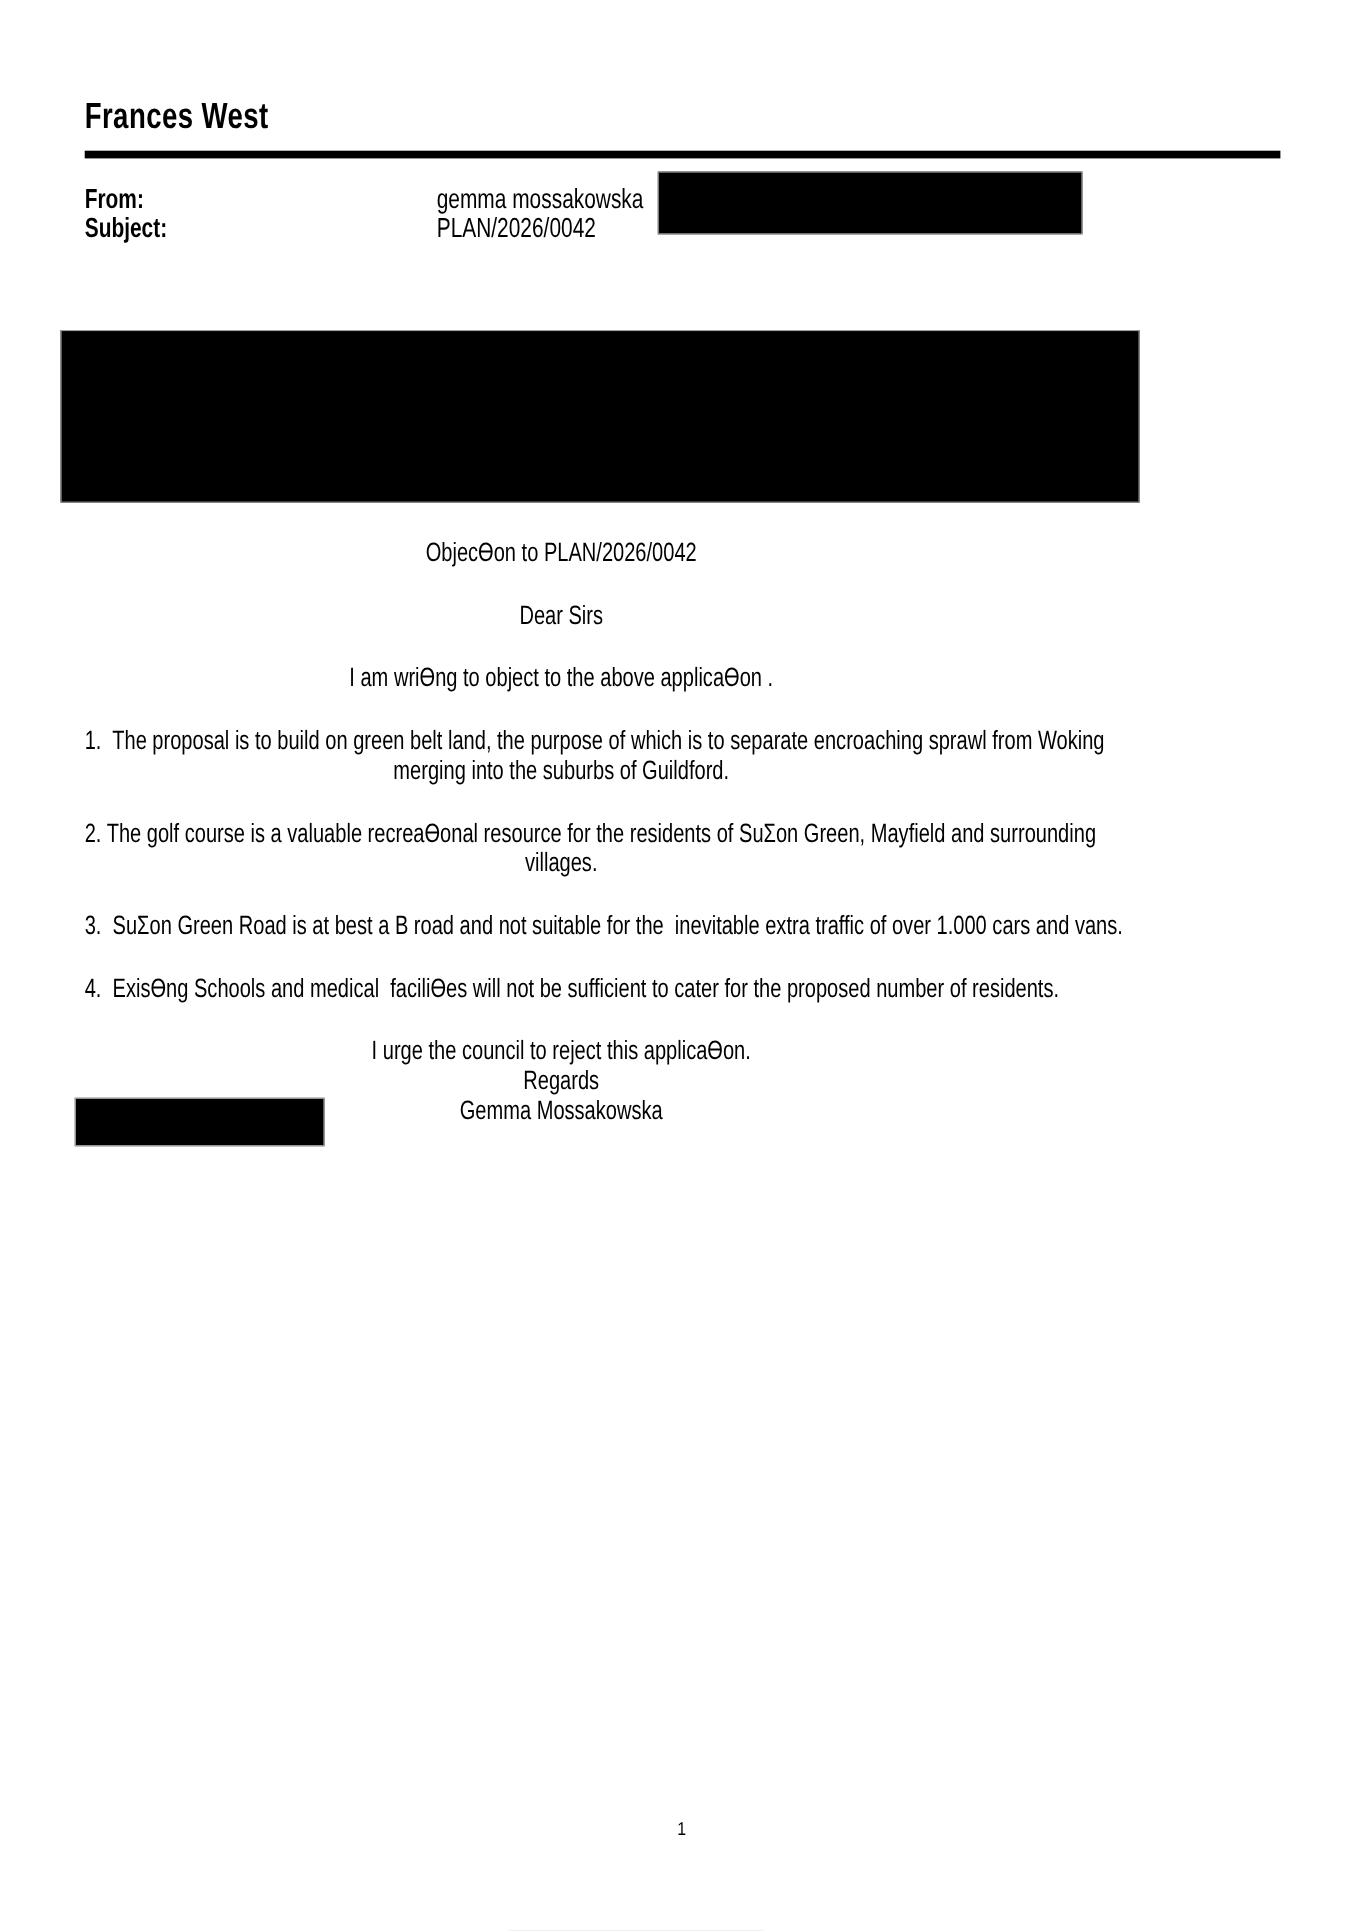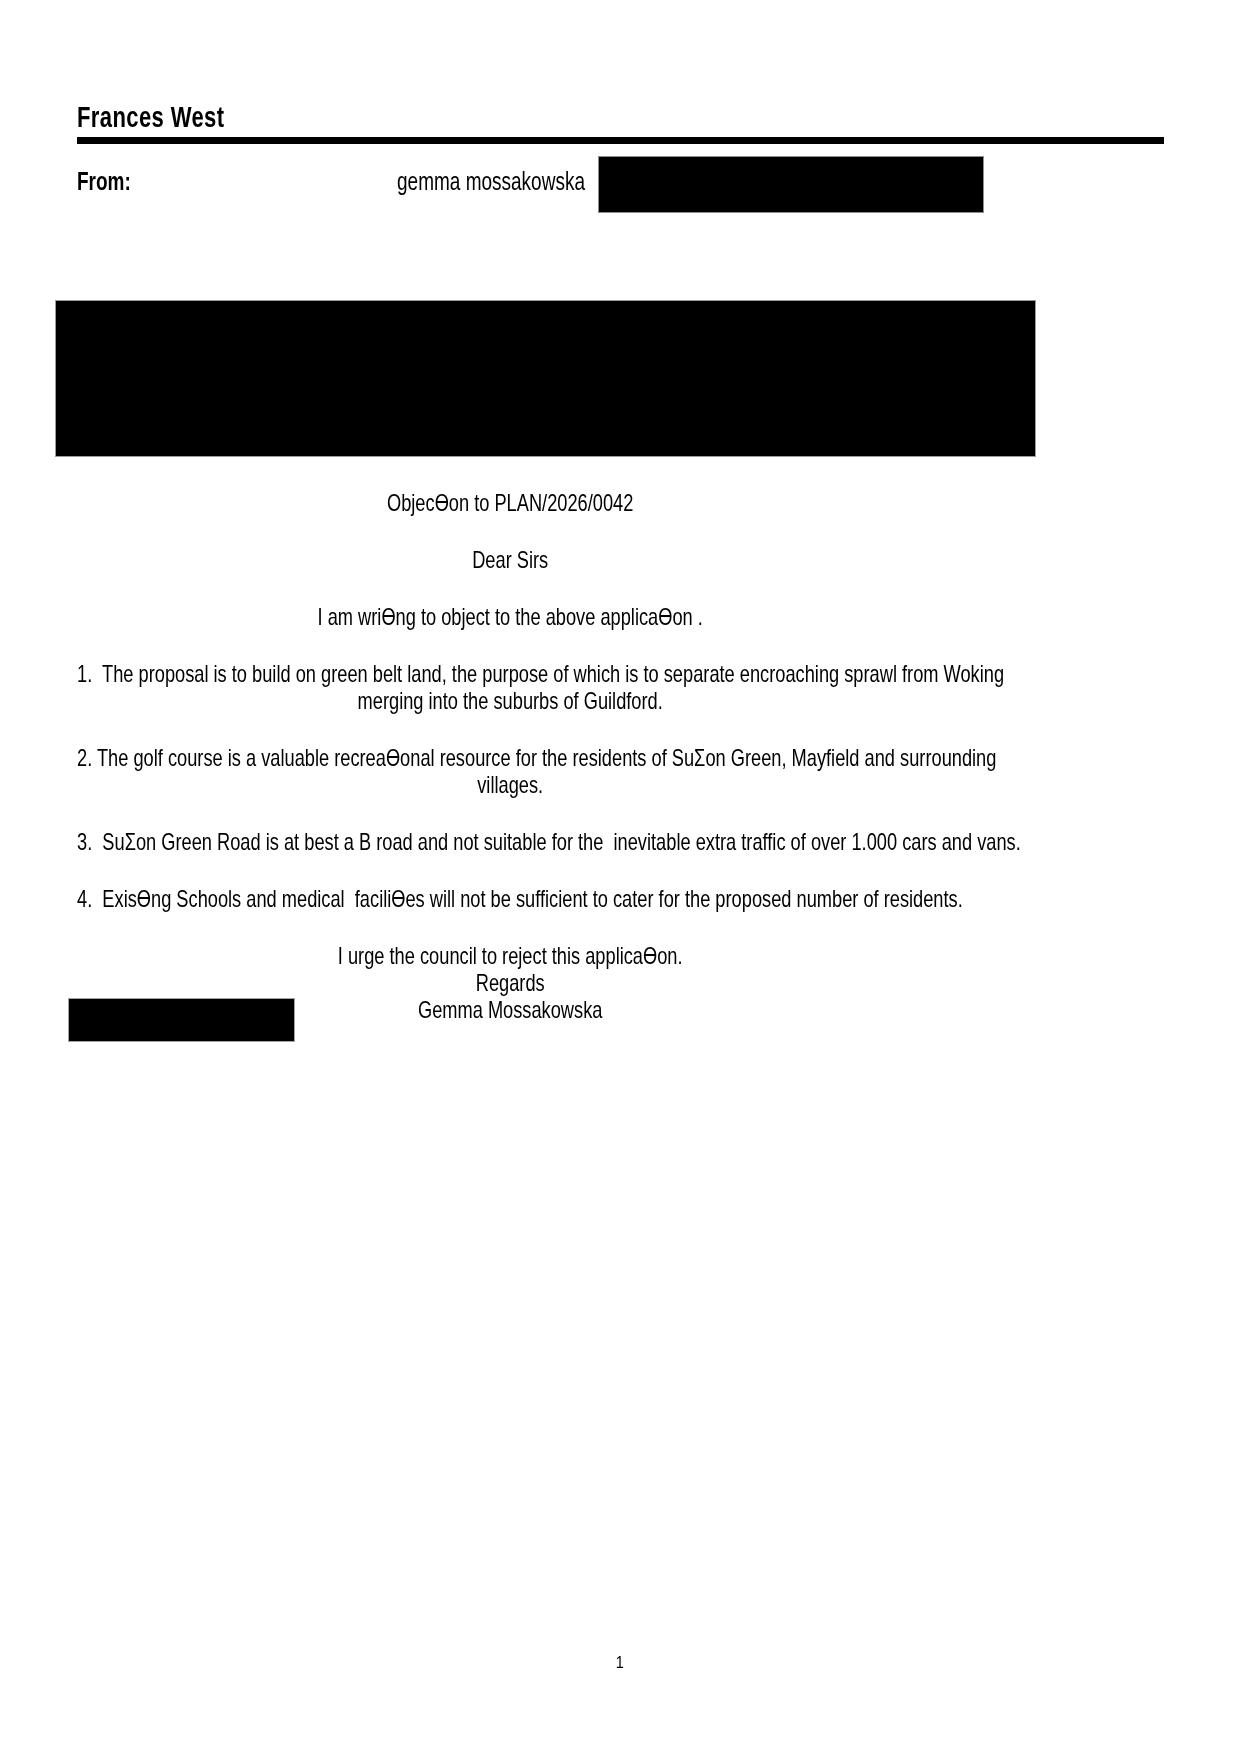--- a/index.html
+++ b/index.html
@@ -9,22 +9,22 @@
     margin:0 auto;
     background:#ffffff;
     font-family:"Liberation Sans","DejaVu Sans",sans-serif;
     color:#000;
     overflow:hidden;
   }
   
   .ctext{display:inline-block;transform:scaleX(0.76);transform-origin:0 50%;white-space:pre;}
 
   .doc-title{
-    position:absolute;left:77px;top:100px;
-    font-size:29px;font-weight:700;line-height:34px;
+    position:absolute;left:77px;top:88px;
+    font-size:33px;font-weight:700;line-height:34px;
     letter-spacing:0.5px;
   }
   .title-rule{
     position:absolute;left:77px;top:137px;
     width:1087px;height:7px;background:#000;
   }
 
   .header-fields{position:absolute;left:77px;top:168px;width:1000px;}
   .hrow{display:flex;height:26px;line-height:26px;font-size:25px;}
   .hlabel{width:320px;font-weight:700;white-space:pre;}
@@ -57,20 +57,24 @@
   <div class="doc-title">
     <span class="ctext">Frances West</span>
   </div>
   <div class="title-rule"></div>
 
   <div class="header-fields">
     <div class="hrow">
       <div class="hlabel"><span class="ctext">From:</span></div>
       <div class="hvalue"><span class="ctext">gemma mossakowska</span></div>
     </div>
+    <div class="hrow">
+      <div class="hlabel"><span class="ctext">Subject:</span></div>
+      <div class="hvalue"><span class="ctext">PLAN/2026/0042</span></div>
+    </div>
   </div>
 
   <div class="redaction header-box"></div>
   <div class="redaction intro-box"></div>
 
   <div class="email-body">
       <div class="line">ObjecƟon to PLAN/2026/0042</div>
       <div class="blank"></div>
       <div class="line">Dear Sirs</div>
       <div class="blank"></div>

